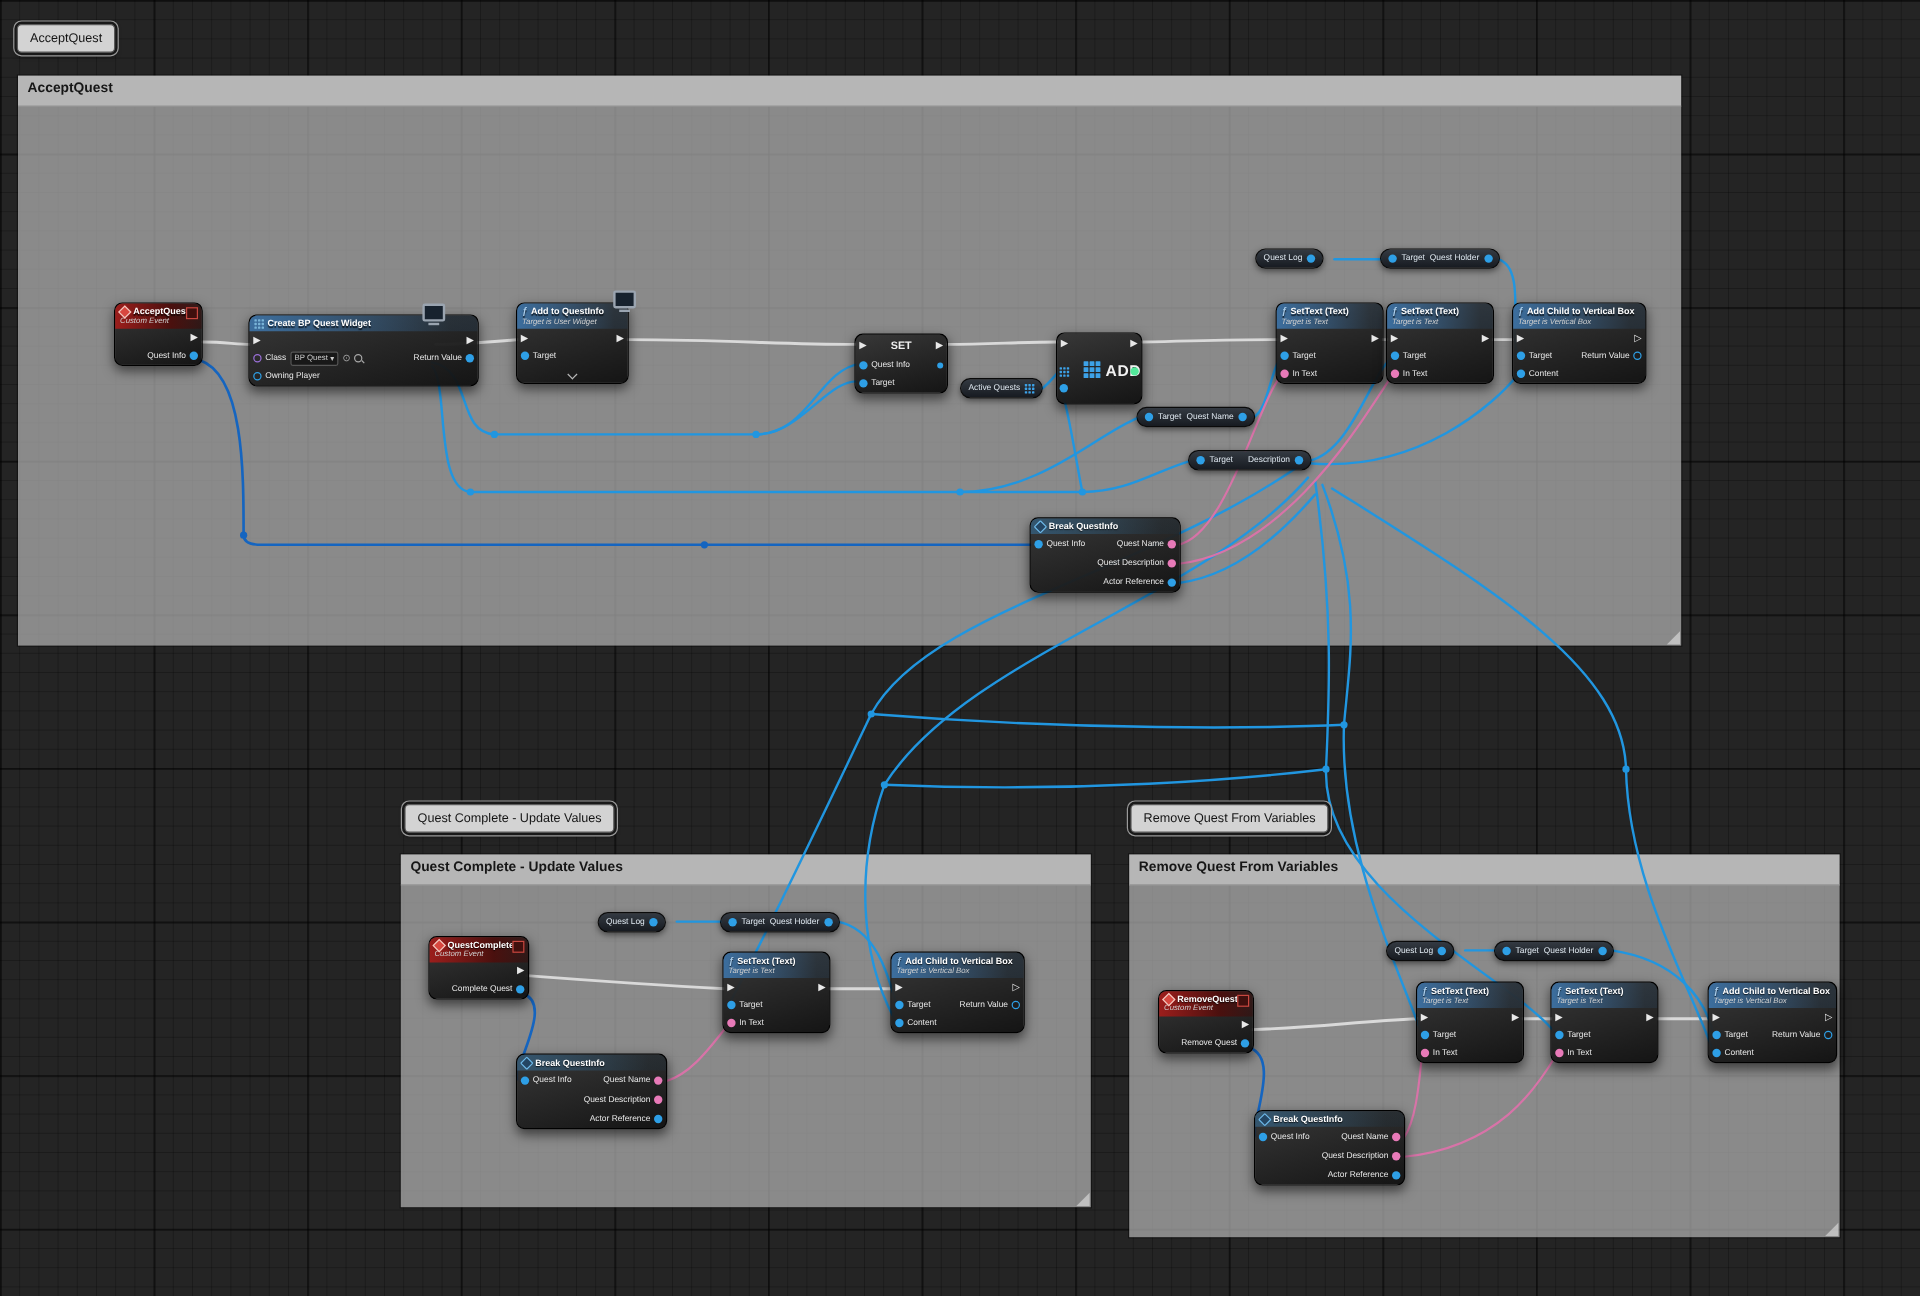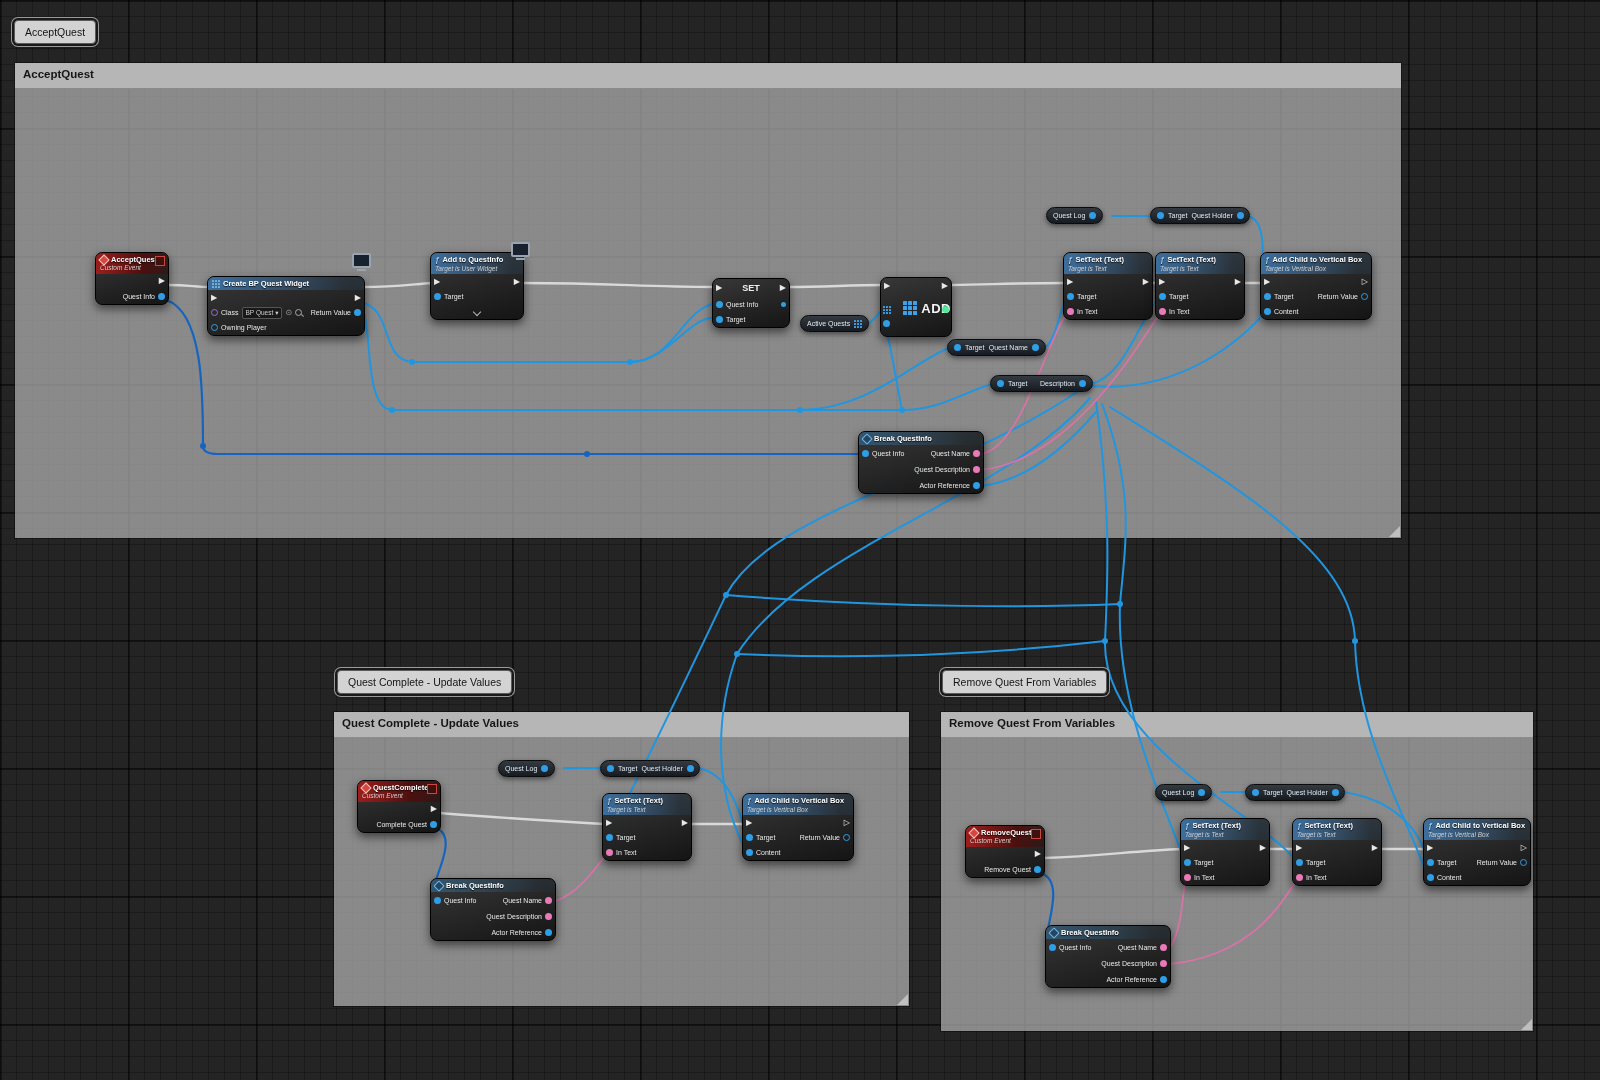--- a/index.html
+++ b/index.html
@@ -171,21 +171,21 @@
     </div>
   <div class="prow">
       <span class="pr">
         <span class="plabel">Quest Info</span>
         <span class="dpin p-obj"></span>
       </span>
     </div>
 </div>
 
 <span class="monitor" style="left:352px;top:253px"></span>
-<div class="node" style="left:207px;top:276px;width:158px">
+<div class="node" style="left:207px;top:262px;width:192px">
   <div class="nhead hdr-fn">
     <div class="t">
         <span class="grid9 mini hdr">
           <i></i>
           <i></i>
           <i></i>
           <i></i>
           <i></i>
           <i></i>
           <i></i>

